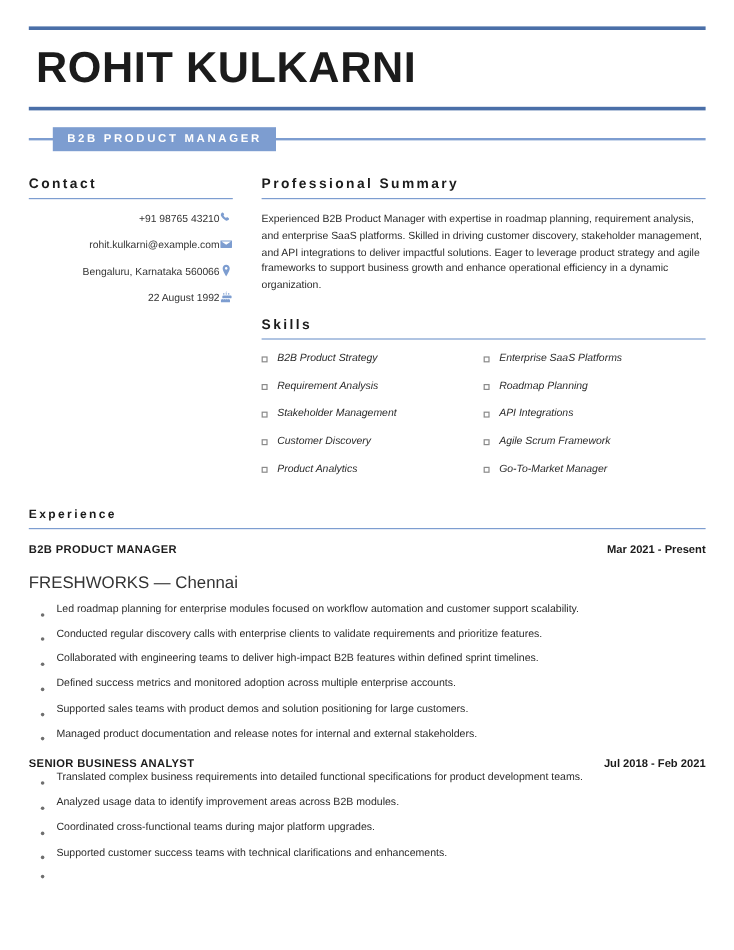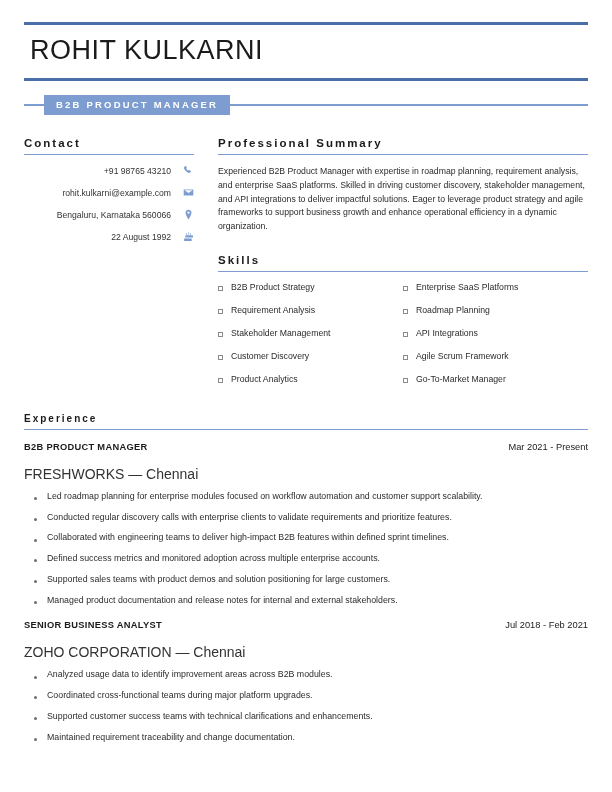--- a/index.html
+++ b/index.html
@@ -23,23 +23,23 @@
   }
 
   
   .name-bar {
     border-top: 3px solid #4a6fa8;
     border-bottom: 3px solid #4a6fa8;
     padding: 10px 0 12px 0;
     margin-bottom: 14px;
   }
   .name {
-    font-size: 27px;
+    font-size: 36px;
     letter-spacing: 0.5px;
-    font-weight: normal;
+    font-weight: bold;
     color: #1b1b1b;
     padding-left: 6px;
   }
   .title-row {
     position: relative;
     height: 20px;
     margin-bottom: 22px;
   }
   .title-row .rule {
     position: absolute;
@@ -80,21 +80,21 @@
     margin-bottom: 10px;
   }
   .sec-head.right-align { text-align: left; }
 
   
   .contact-list { margin-top: 2px; }
   .contact-row {
     display: flex;
     align-items: center;
     justify-content: flex-end;
-    gap: 12px;
+    gap: 0;
     margin-bottom: 11px;
     font-size: 8.6px;
     color: #333;
   }
   .contact-row .ctext { text-align: right; }
   .cicon {
     width: 11px;
     height: 11px;
     flex: 0 0 11px;
     color: #7d9dd0;
@@ -110,20 +110,21 @@
     line-height: 1.58;
     color: #2b2b2b;
     text-align: left;
     margin-bottom: 20px;
   }
 
   
   .skills-wrap { margin-top: 4px; }
   .skills-grid {
     display: flex;
+    font-style: italic;
   }
   .skills-col { flex: 1; }
   .skill-item {
     display: flex;
     align-items: flex-start;
     gap: 8px;
     font-size: 8.7px;
     color: #2b2b2b;
     margin-bottom: 13px;
   }
@@ -152,32 +153,32 @@
     align-items: baseline;
   }
   .job-role {
     font-size: 9.3px;
     font-weight: bold;
     letter-spacing: 0.3px;
     color: #1b1b1b;
   }
   .job-dates {
     font-size: 9.3px;
-    font-weight: normal;
+    font-weight: bold;
     color: #1b1b1b;
   }
   .job-company {
     font-size: 14px;
     color: #333;
     margin-top: 14px;
     margin-bottom: 8px;
   }
   .duty {
     display: flex;
-    align-items: center;
+    align-items: flex-end;
     gap: 10px;
     font-size: 8.8px;
     line-height: 1.45;
     color: #2b2b2b;
     margin-bottom: 8px;
     padding-left: 10px;
   }
   .bullet-dot {
     width: 3px; height: 3px;
     flex: 0 0 3px;
@@ -336,33 +337,35 @@
         <span class="bullet-dot"></span>
         <span>Managed product documentation and release notes for internal and external stakeholders.</span>
       </div>
     </div>
 
     <div class="job">
       <div class="job-line">
         <span class="job-role">SENIOR BUSINESS ANALYST</span>
         <span class="job-dates">Jul 2018 - Feb 2021</span>
       </div>
-      <div class="job-company">ZOHO CORPORATION — Chennai</div>
+      <div class="duty">
+        <span class="bullet-dot"></span>
+        <span>Translated complex business requirements into detailed functional specifications for product development teams.</span>
+      </div>
       <div class="duty">
         <span class="bullet-dot"></span>
         <span>Analyzed usage data to identify improvement areas across B2B modules.</span>
       </div>
       <div class="duty">
         <span class="bullet-dot"></span>
         <span>Coordinated cross-functional teams during major platform upgrades.</span>
       </div>
       <div class="duty">
         <span class="bullet-dot"></span>
         <span>Supported customer success teams with technical clarifications and enhancements.</span>
       </div>
       <div class="duty">
         <span class="bullet-dot"></span>
-        <span>Maintained requirement traceability and change documentation.</span>
       </div>
     </div>
 
   </div>
 </div>
 
 </body></html>

